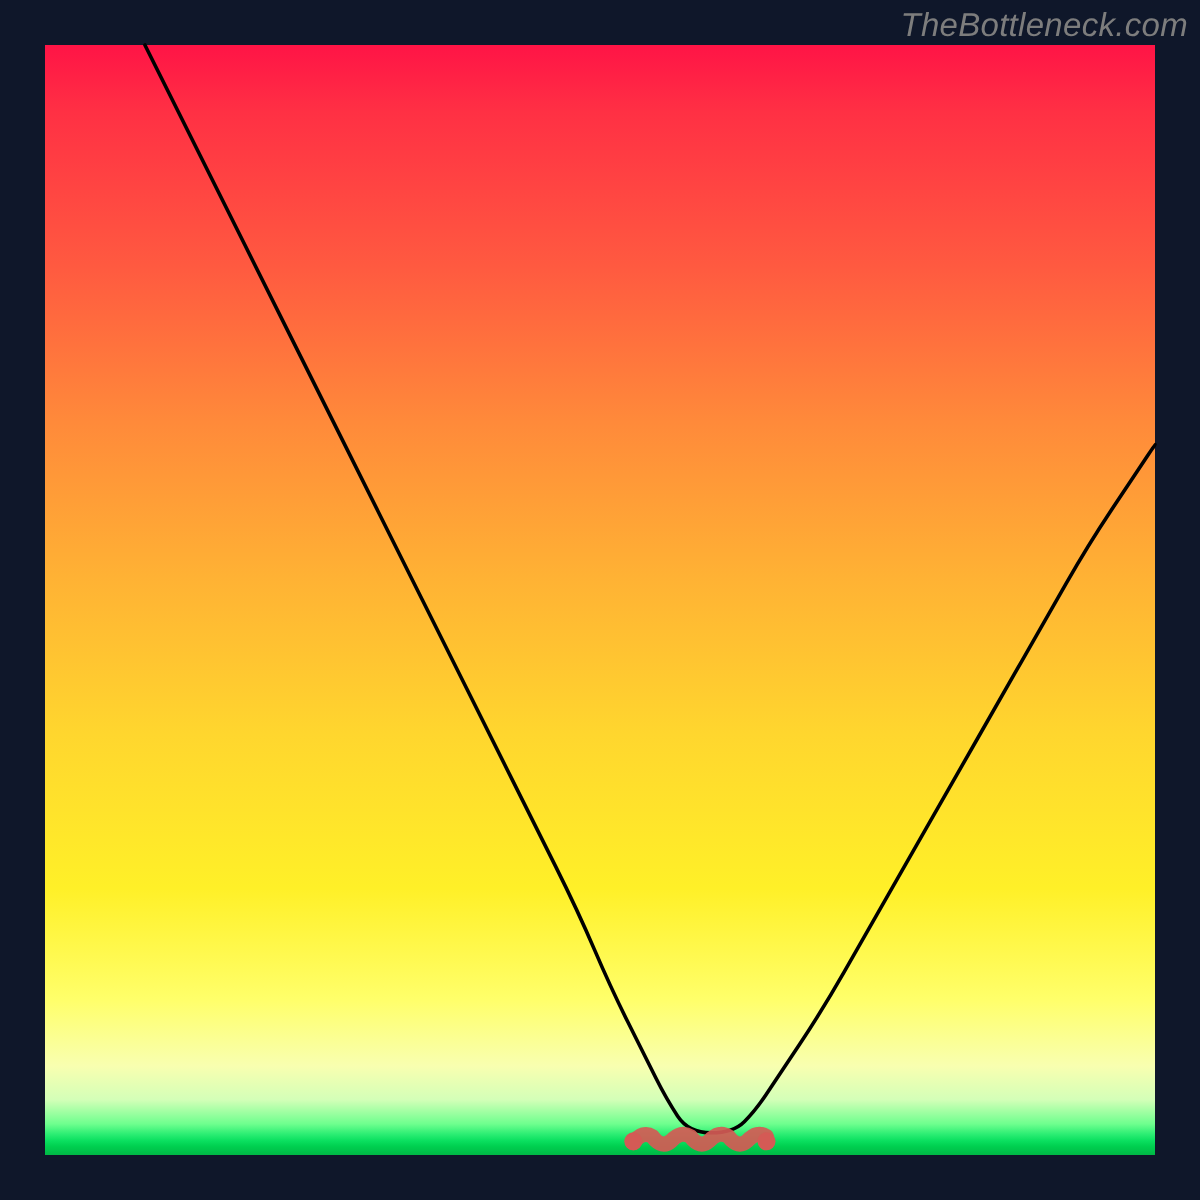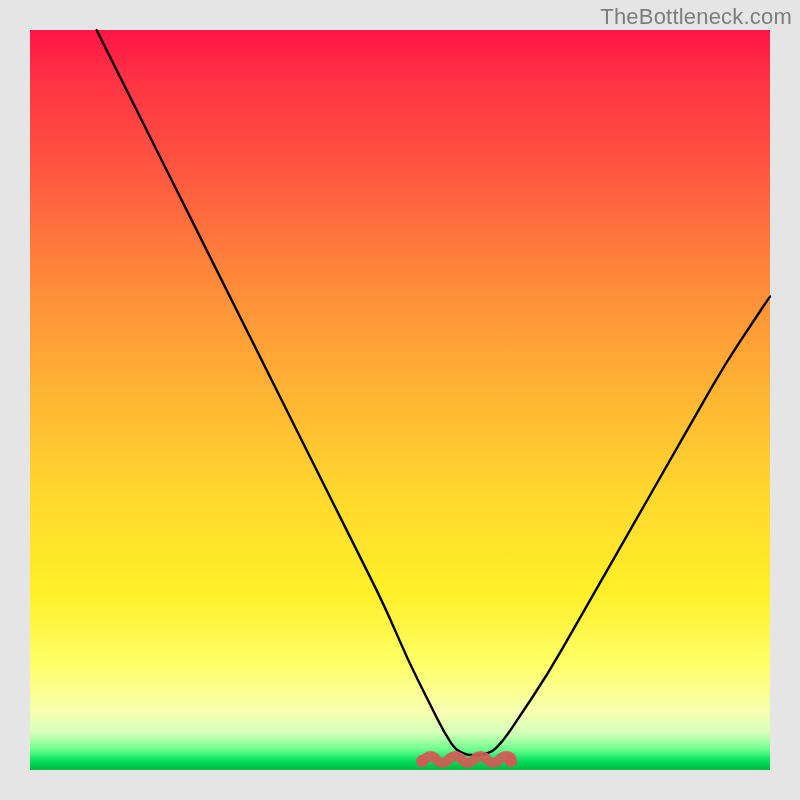--- a/index.html
+++ b/index.html
@@ -9,21 +9,22 @@
     width: 800px;
     height: 800px;
     position: relative;
     font-family: Arial, Helvetica, sans-serif;
     overflow: hidden;
   }
   .frame {
     position: absolute;
     left: 0; top: 0;
     width: 800px; height: 800px;
-    background: #e5e5e5;
+    background: #0f172a;
+    font-style: italic;
   }
   .plot-area {
     position: absolute;
     left: 30px;
     top: 30px;
     width: 740px;
     height: 740px;
     
     background: linear-gradient(to bottom,
       #ff1446 0%,

